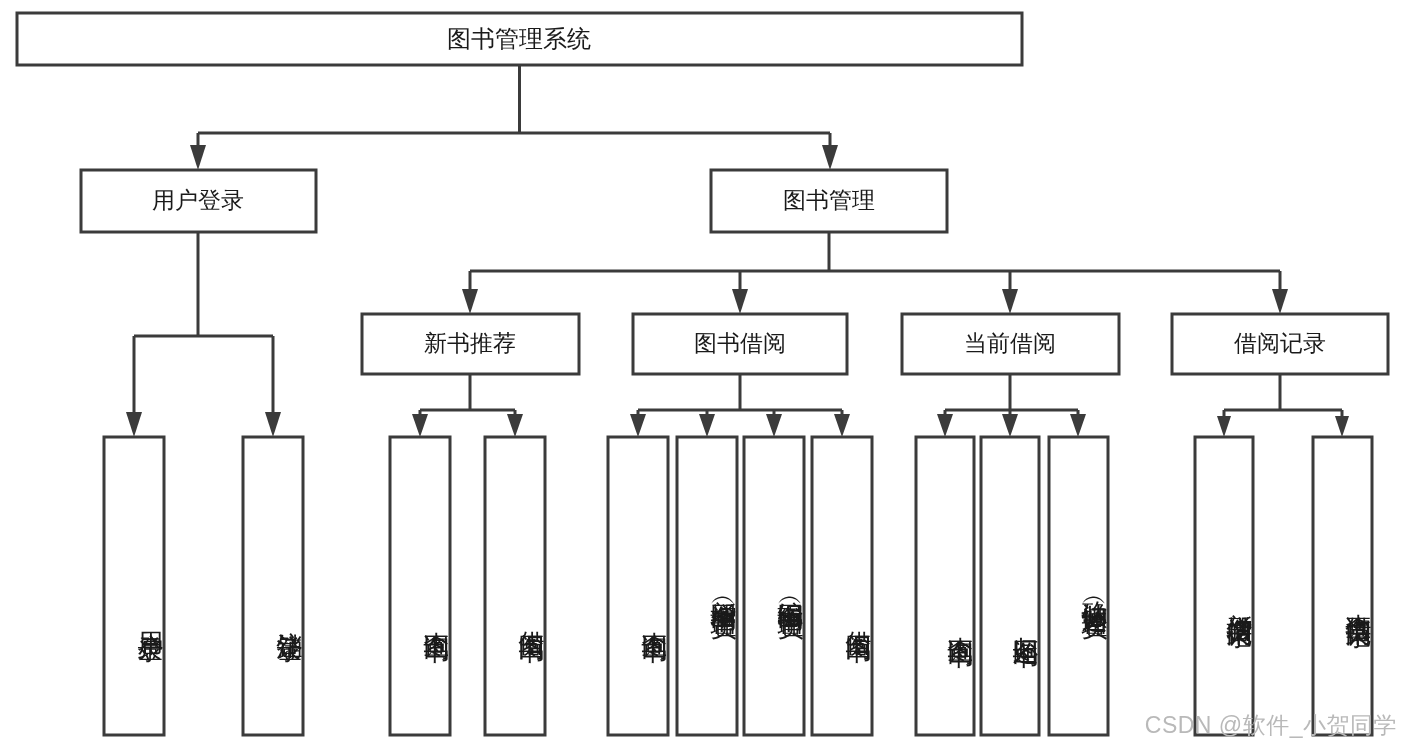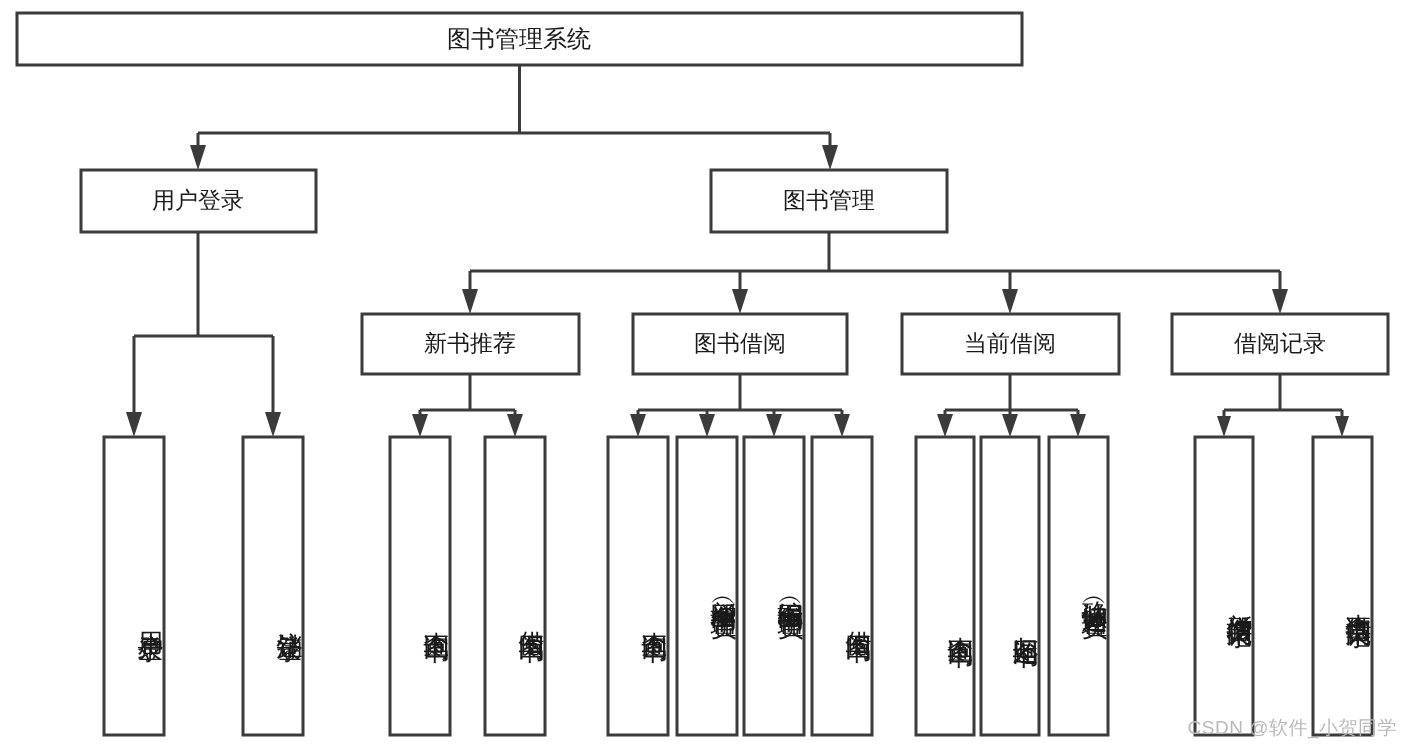--- a/index.html
+++ b/index.html
@@ -64,21 +64,21 @@
     display: flex;
     align-items: flex-start;
     justify-content: center;
     pointer-events: none;
   }
   .watermark {
     position: absolute;
     right: 8px;
     bottom: 6px;
     font-family: "Liberation Sans", "DejaVu Sans", sans-serif;
-    font-size: 19px;
+    font-size: 23px;
     color: #b9b9b9;
     white-space: nowrap;
     letter-spacing: 0.5px;
   }
 </style>
 </head>
 <body>
 
 <div id="diagram-root">
 

